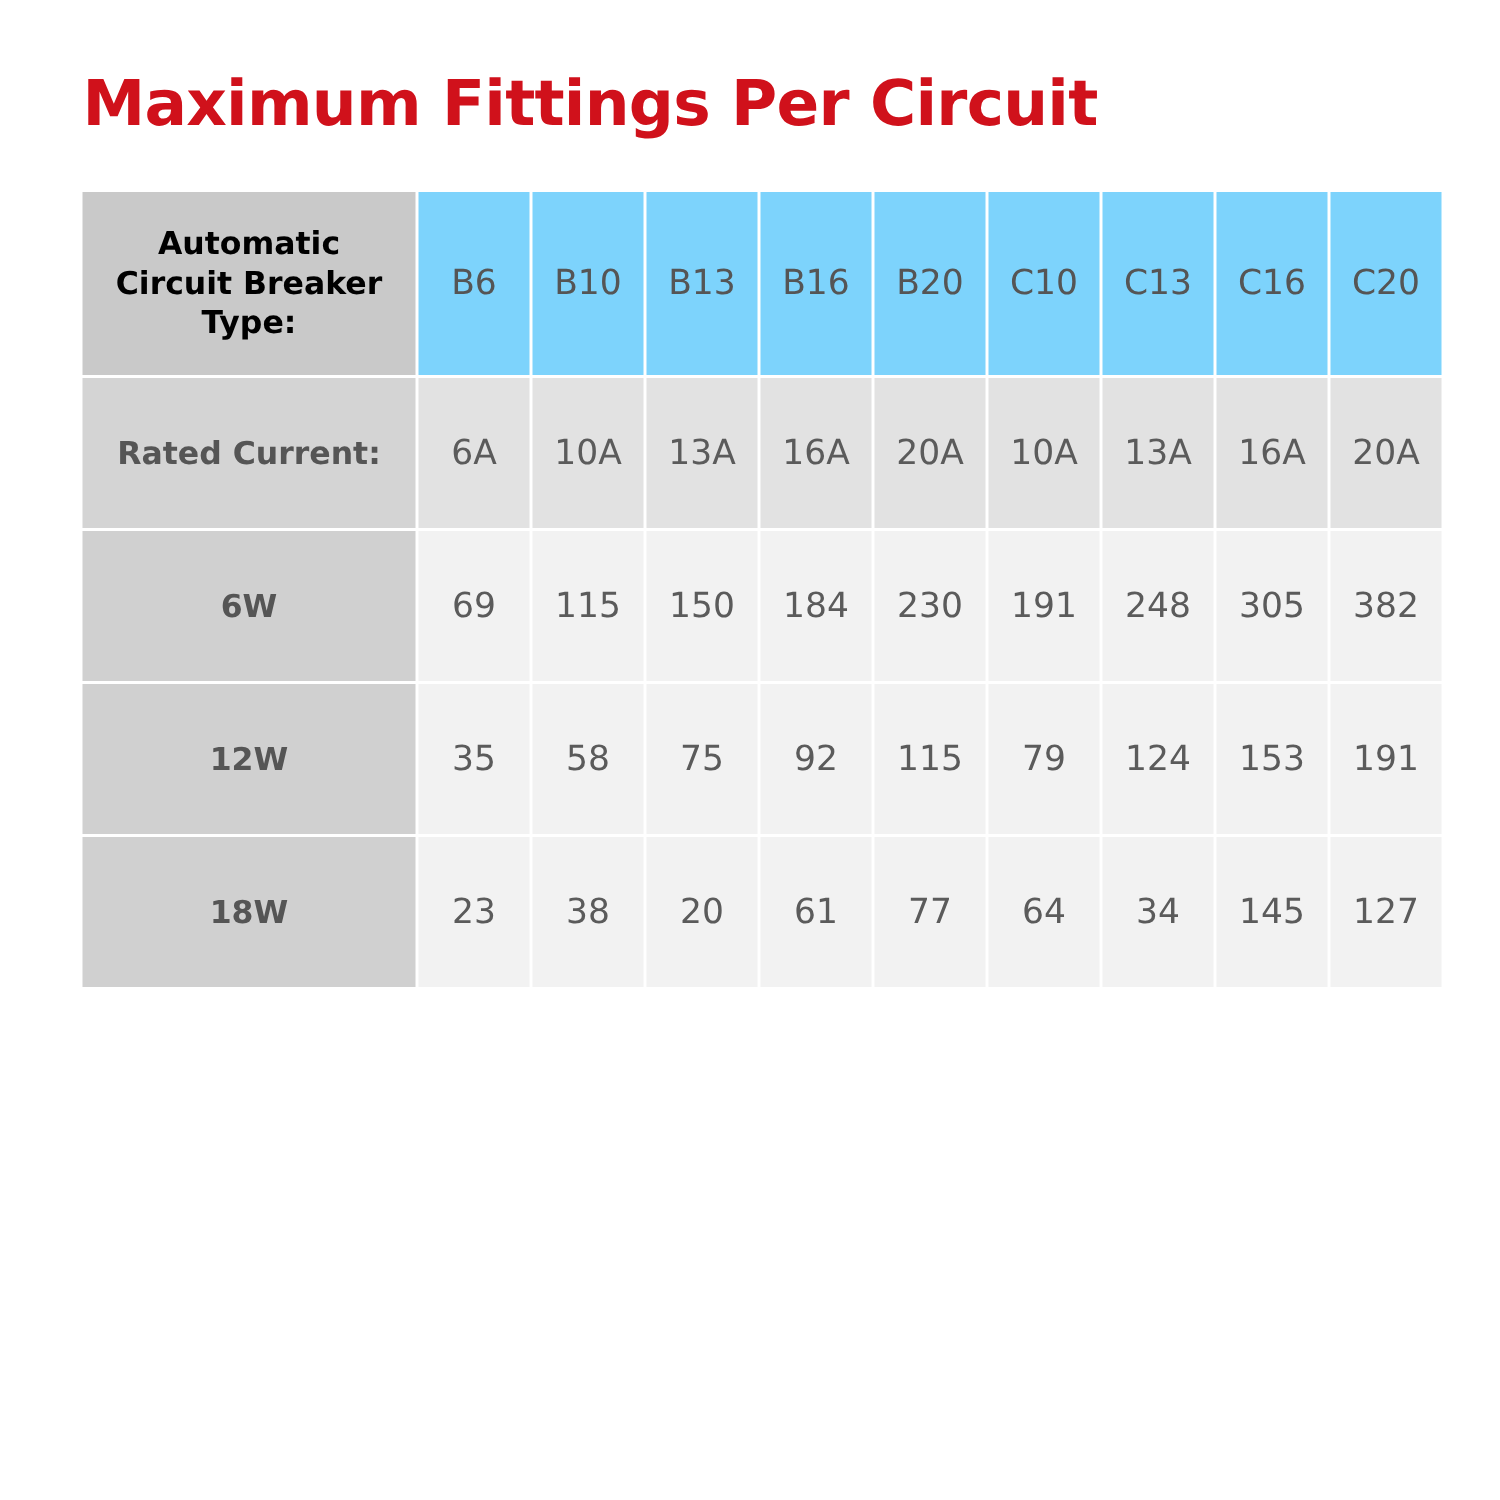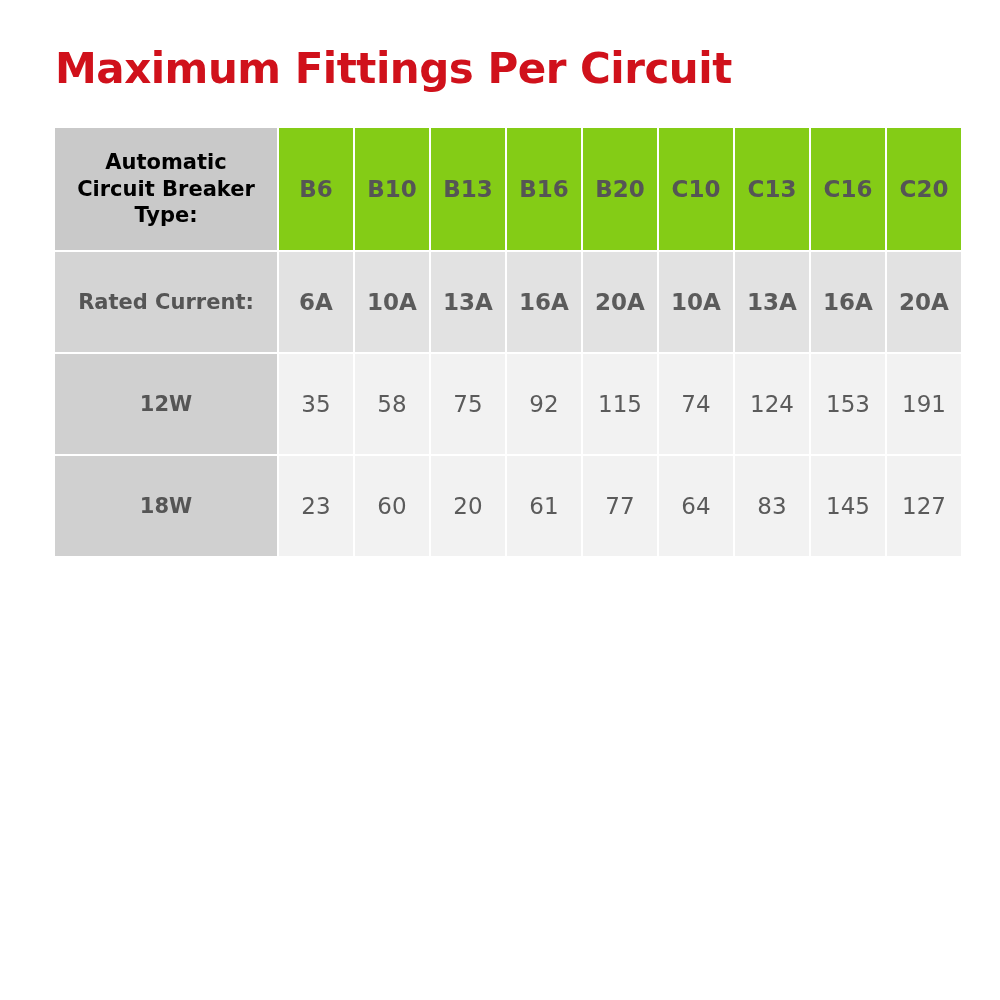--- a/index.html
+++ b/index.html
@@ -56,22 +56,22 @@
   .hdr-label {
     background: #c9c9c9;
     font-weight: bold;
     font-size: 21px;
     color: #000000;
     line-height: 1.28;
     height: 122px;
     padding: 0 14px;
   }
   .hdr-cell {
-    background: #84cc16;
-    font-weight: bold;
+    background: #7dd3fc;
+    font-weight: normal;
     font-size: 23px;
     color: #555555;
     height: 122px;
   }
   .rowlabel {
     background: #d4d4d4;
     font-weight: bold;
     font-size: 21px;
     color: #555555;
     padding: 0 7px;
@@ -83,21 +83,21 @@
     background: #e2e2e2;
     height: 100px;
   }
   .cell-light {
     background: #f2f2f2;
     height: 100px;
   }
   .row-spec .rowlabel { height: 100px; }
   .row-data .rowlabel { height: 100px; }
   .row-data td.cell-light { font-size: 23px; }
-  .cell-shade { font-size: 23px; font-weight: bold; }
+  .cell-shade { font-size: 23px; }
 </style>
 </head>
 <body>
 
 <div id="page">
 
   <div id="title">Maximum Fittings Per Circuit</div>
 
   <div id="table-wrap">
     <table>
@@ -134,44 +134,56 @@
           <td class="cell-shade">13A</td>
           <td class="cell-shade">16A</td>
           <td class="cell-shade">20A</td>
           <td class="cell-shade">10A</td>
           <td class="cell-shade">13A</td>
           <td class="cell-shade">16A</td>
           <td class="cell-shade">20A</td>
         </tr>
 
 
+        <tr class="row-data">
+          <td class="rowlabel tall">6W</td>
+          <td class="cell-light">69</td>
+          <td class="cell-light">115</td>
+          <td class="cell-light">150</td>
+          <td class="cell-light">184</td>
+          <td class="cell-light">230</td>
+          <td class="cell-light">191</td>
+          <td class="cell-light">248</td>
+          <td class="cell-light">305</td>
+          <td class="cell-light">382</td>
+        </tr>
 
         <tr class="row-data">
           <td class="rowlabel tall">12W</td>
           <td class="cell-light">35</td>
           <td class="cell-light">58</td>
           <td class="cell-light">75</td>
           <td class="cell-light">92</td>
           <td class="cell-light">115</td>
-          <td class="cell-light">74</td>
+          <td class="cell-light">79</td>
           <td class="cell-light">124</td>
           <td class="cell-light">153</td>
           <td class="cell-light">191</td>
         </tr>
 
 
         <tr class="row-data">
           <td class="rowlabel tall">18W</td>
           <td class="cell-light">23</td>
-          <td class="cell-light">60</td>
+          <td class="cell-light">38</td>
           <td class="cell-light">20</td>
           <td class="cell-light">61</td>
           <td class="cell-light">77</td>
           <td class="cell-light">64</td>
-          <td class="cell-light">83</td>
+          <td class="cell-light">34</td>
           <td class="cell-light">145</td>
           <td class="cell-light">127</td>
         </tr>
 
       </tbody>
     </table>
   </div>
 
 </div>
 

